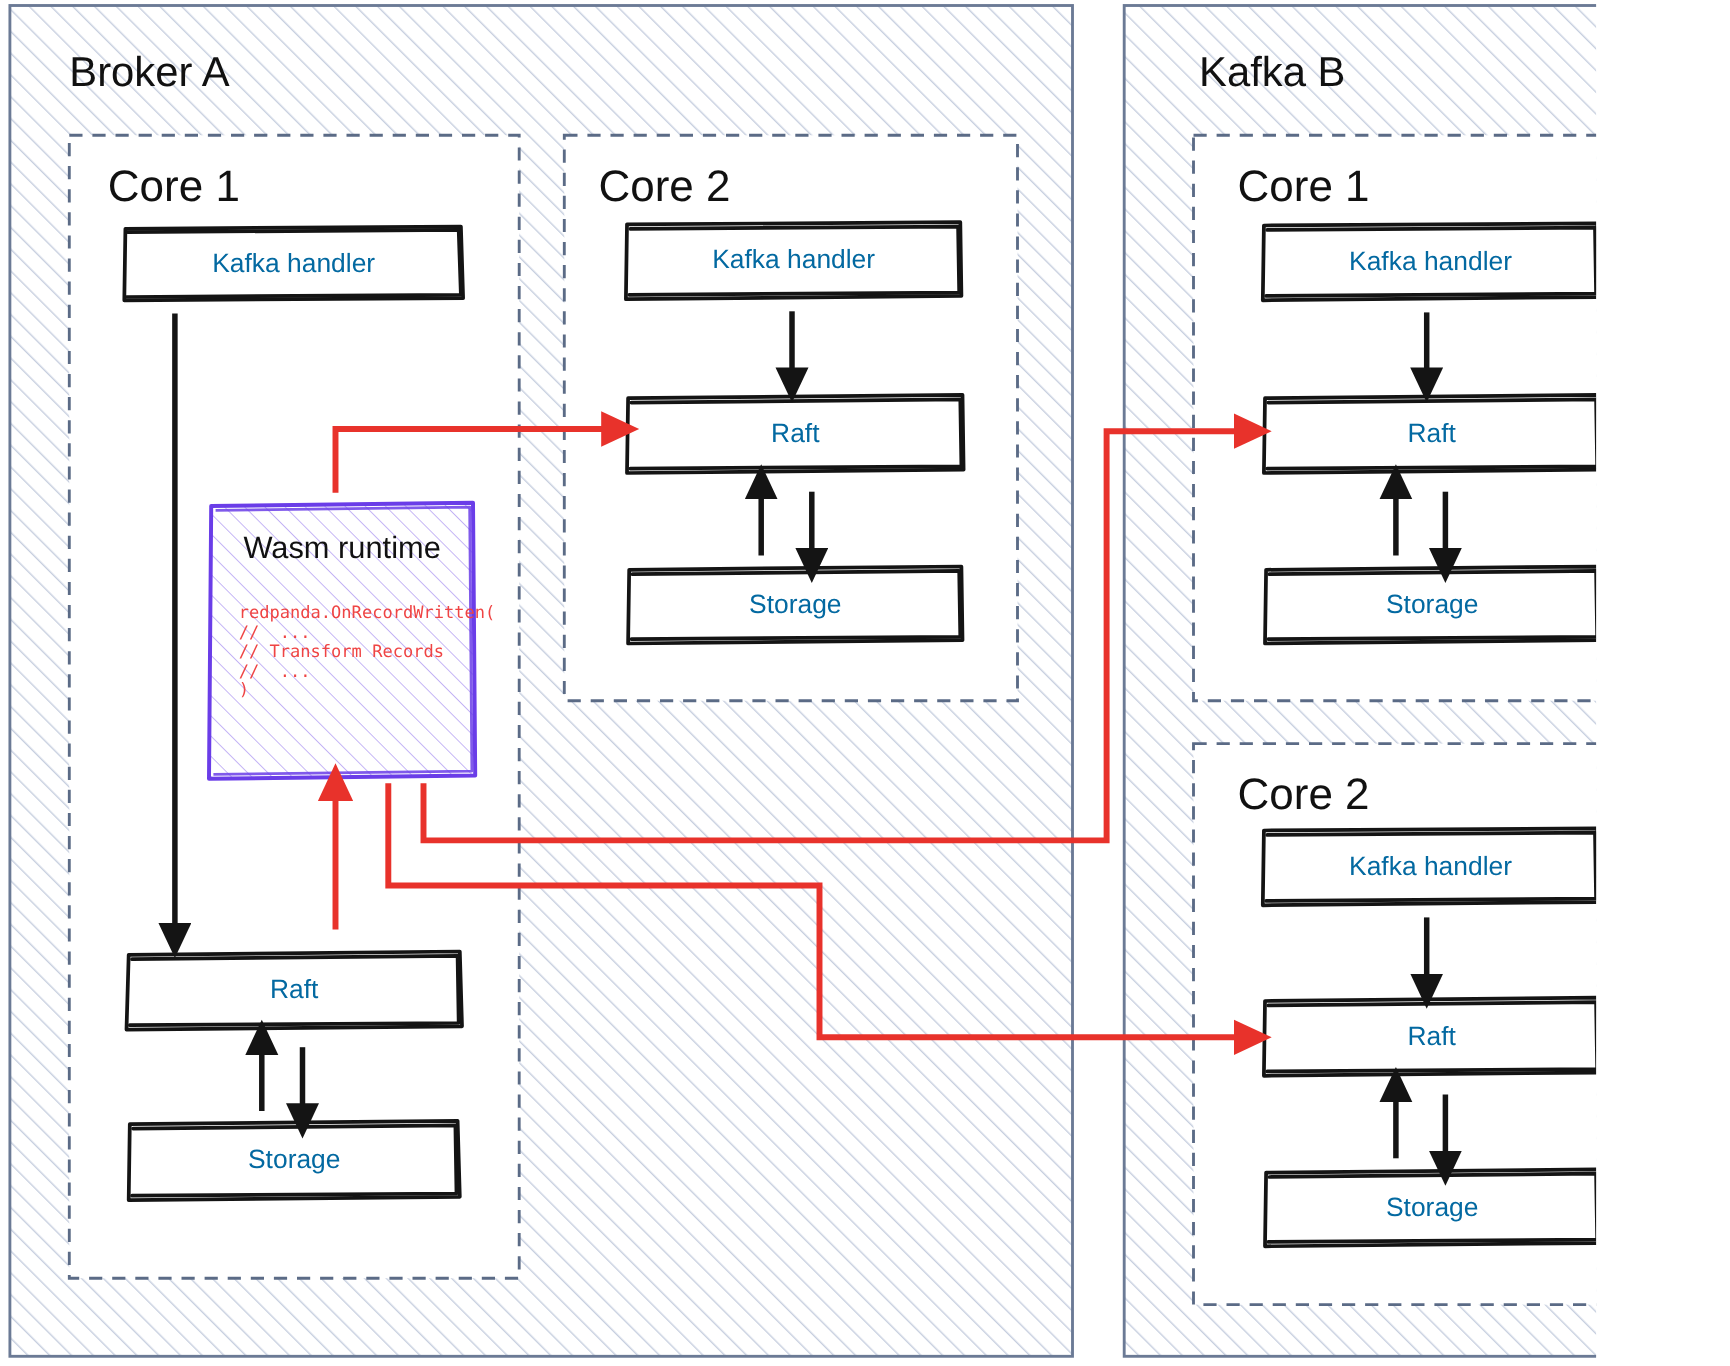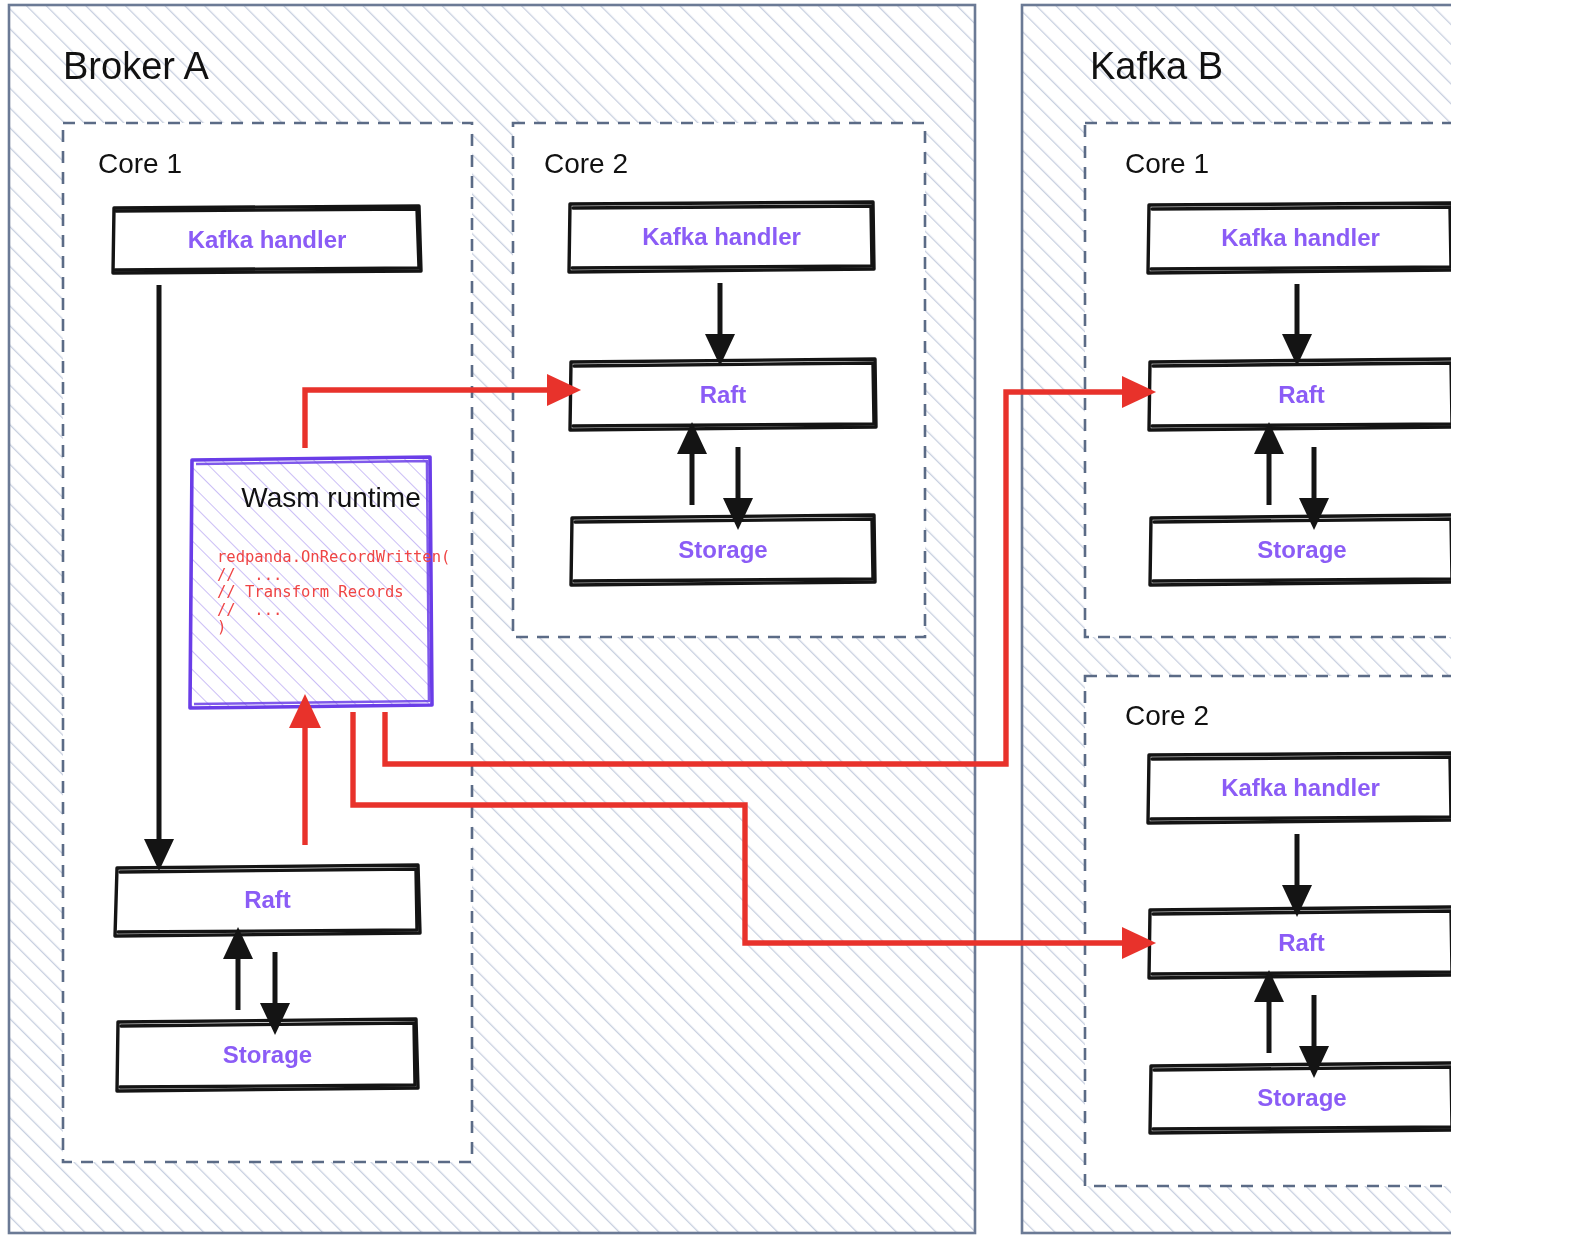--- a/index.html
+++ b/index.html
@@ -1,22 +1,22 @@
 <!DOCTYPE html>
 <html><head>
 <meta charset="utf-8">
 <style>
   html,body{margin:0;padding:0;background:#ffffff;}
   body{font-family:"Liberation Sans",sans-serif;}
   #stage{position:relative;width:1451px;height:1242px;background:#fff;overflow:hidden;}
   svg.layer{position:absolute;left:0;top:0;width:1573px;height:1242px;}
   .lbl{position:absolute;white-space:pre;}
   .broker-title{font-size:38px;color:#111;letter-spacing:0px;}
-  .core-title{font-size:28px;color:#111;}
-  .box-label{font-size:24px;color:#8b5cf6;text-align:center;width:100%;font-weight:bold;}
+  .core-title{font-size:40px;color:#111;}
+  .box-label{font-size:24px;color:#0369a1;text-align:center;width:100%;}
   .wasm-title{font-size:28px;color:#111;text-align:center;width:100%;}
   .wasm-code{font-family:"DejaVu Sans Mono","Liberation Mono",monospace;font-size:15.5px;line-height:17.5px;color:#ef4444;white-space:pre;}
   .sketchbox{position:absolute;}
   .sketchbox .box-label{position:absolute;left:0;top:50%;transform:translateY(-50%);}
 </style>
 </head>
 <body>
 
 <div id="stage">
 
@@ -155,21 +155,21 @@
   <div class="sketchbox" style="left:113px;top:206px;width:308px;height:67px;">
     <span class="box-label">Kafka handler</span>
   </div>
   <div class="sketchbox" style="left:115px;top:866px;width:305px;height:68px;">
     <span class="box-label">Raft</span>
   </div>
   <div class="sketchbox" style="left:117px;top:1020px;width:301px;height:69px;">
     <span class="box-label">Storage</span>
   </div>
 
-  <div class="lbl wasm-title" style="left:190px;top:482px;width:242px;padding-left:20px;">Wasm runtime</div>
+  <div class="lbl wasm-title" style="left:190px;top:482px;width:242px;">Wasm runtime</div>
   <div class="lbl wasm-code" style="left:217px;top:549px;">redpanda.OnRecordWritten(
 //  ...
 // Transform Records
 //  ...
 )</div>
 
   <div class="sketchbox" style="left:569px;top:203px;width:305px;height:68px;">
     <span class="box-label">Kafka handler</span>
   </div>
   <div class="sketchbox" style="left:570px;top:360px;width:306px;height:69px;">

